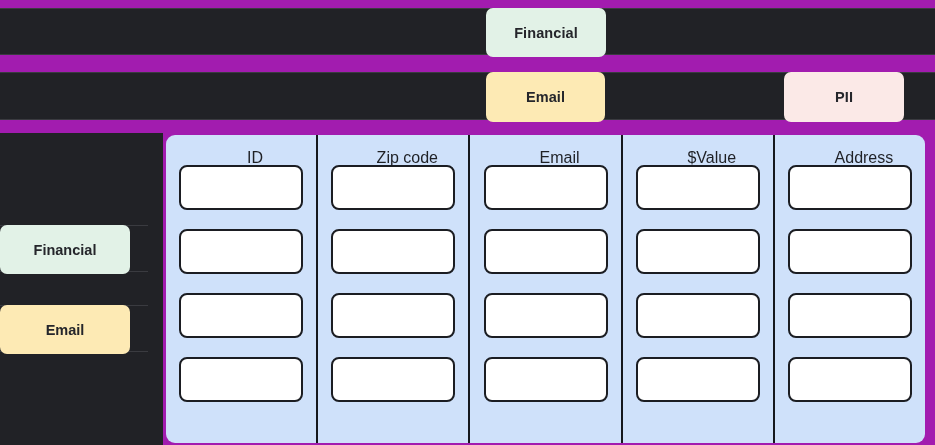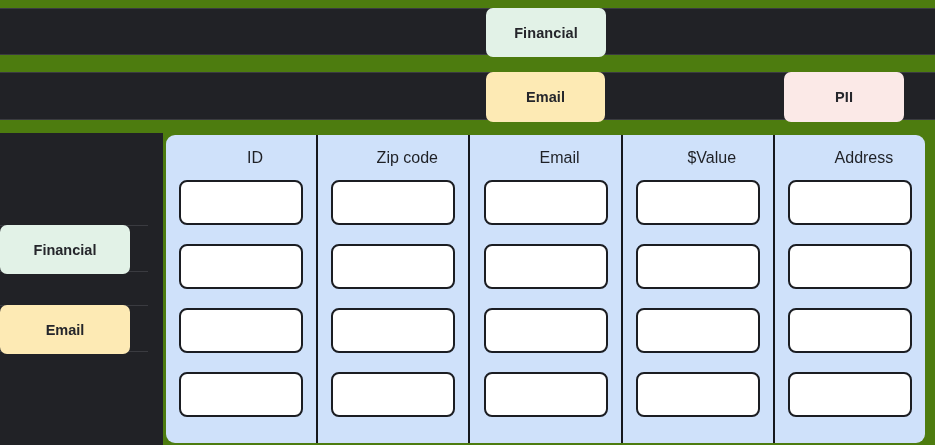--- a/index.html
+++ b/index.html
@@ -12,21 +12,21 @@
     height: 445px;
     overflow: hidden;
     font-family: "Liberation Sans", sans-serif;
     -webkit-font-smoothing: antialiased;
   }
 
   #app {
     position: relative;
     width: 935px;
     height: 445px;
-    background: #4d7c0f;
+    background: #a21caf;
   }
 
   
   .tag-row {
     position: absolute;
     left: 0;
     width: 935px;
     background: #212226;
     border-top: 1px solid #3a3b40;
     border-bottom: 1px solid #3a3b40;
@@ -139,21 +139,21 @@
     flex: 1 1 0;
     height: 100%;
     box-sizing: border-box;
     display: flex;
     flex-direction: column;
     align-items: center;
   }
   .col + .col { border-left: 2.5px solid #16181d; align-items: center; }
 
   .col-header {
-    height: 45px;
+    height: 30px;
     line-height: 46px;
     font-size: 16px;
     color: #1f2126;
     text-align: center;
     white-space: nowrap;
     margin-left: 28px;
   }
 
   .cells {
     position: relative;

